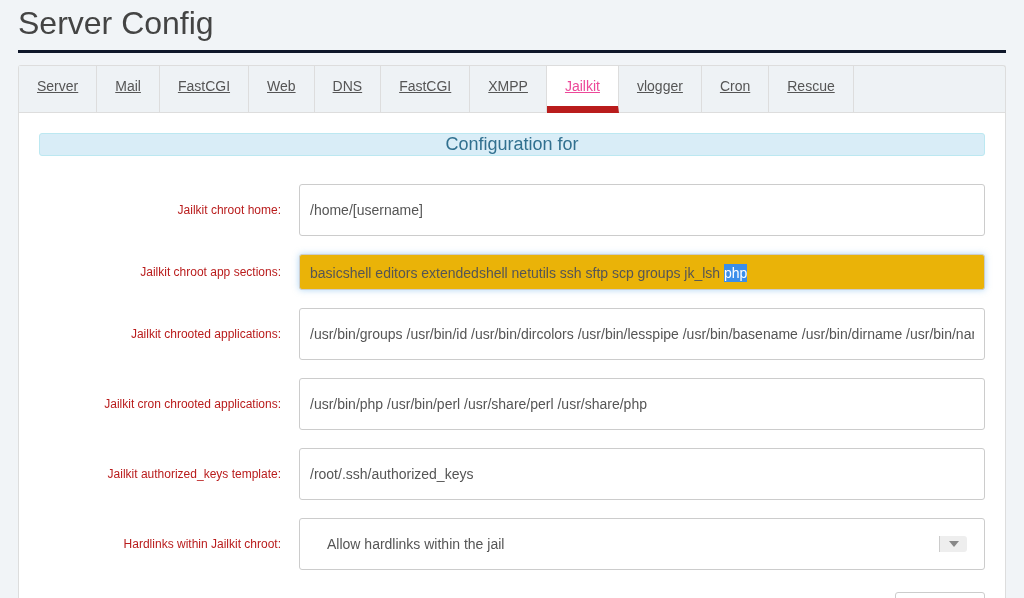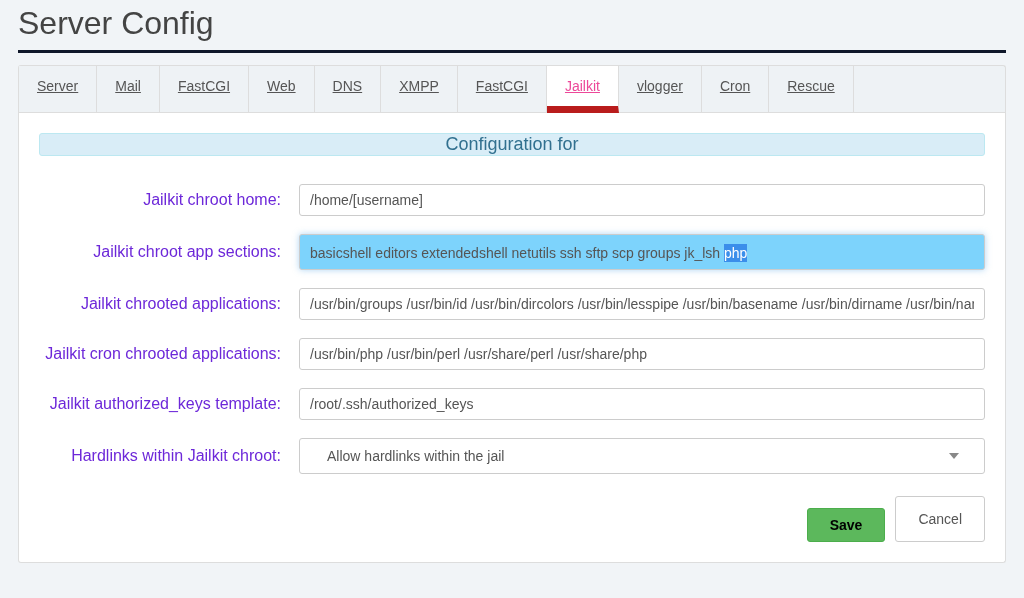--- a/index.html
+++ b/index.html
@@ -68,35 +68,35 @@
   }
   .form-row {
     display: flex;
     align-items: center;
     margin-bottom: 18px;
   }
   .form-label {
     width: 260px;
     text-align: right;
     padding-right: 18px;
-    color: #6d28d9;
-    font-size: 16px;
+    color: #b91c1c;
+    font-size: 12px;
   }
   .form-control {
     flex: 1;
   }
   input[type=text], .select {
     width: 100%;
     padding: 8px 10px;
     font-size: 14px;
     border: 1px solid #ccc;
     border-radius: 3px;
     color: #555;
     background: #fff;
-    height: 32px;
+    height: 52px;
     font-family: inherit;
   }
   .select {
     display: flex;
     align-items: center;
     justify-content: space-between;
     cursor: pointer;
     padding: 17px;
   }
   .select-text {
@@ -118,21 +118,21 @@
     border-color: #66afe9;
     box-shadow: 0 0 6px rgba(102,175,233,.5);
   }
   .input-display {
     width: 100%;
     padding: 8px 10px;
     font-size: 14px;
     border: 1px solid #ccc;
     border-radius: 3px;
     color: #555;
-    background: #7dd3fc;
+    background: #eab308;
     height: 36px;
     line-height: 20px;
     white-space: nowrap;
     overflow: hidden;
   }
   .hl {
     background: #3b8eea;
     color: #fff;
     padding: 1px 0;
   }
@@ -167,22 +167,22 @@
 
 <div class="page">
   <h1>Server Config</h1>
 
   <div class="tabs">
     <div class="tab">Server</div>
     <div class="tab">Mail</div>
     <div class="tab">FastCGI</div>
     <div class="tab">Web</div>
     <div class="tab">DNS</div>
+    <div class="tab">FastCGI</div>
     <div class="tab">XMPP</div>
-    <div class="tab">FastCGI</div>
     <div class="tab active">Jailkit</div>
     <div class="tab">vlogger</div>
     <div class="tab">Cron</div>
     <div class="tab">Rescue</div>
     <div class="tabs-filler"></div>
   </div>
 
   <div class="panel">
     <div class="banner">Configuration for</div>
 

